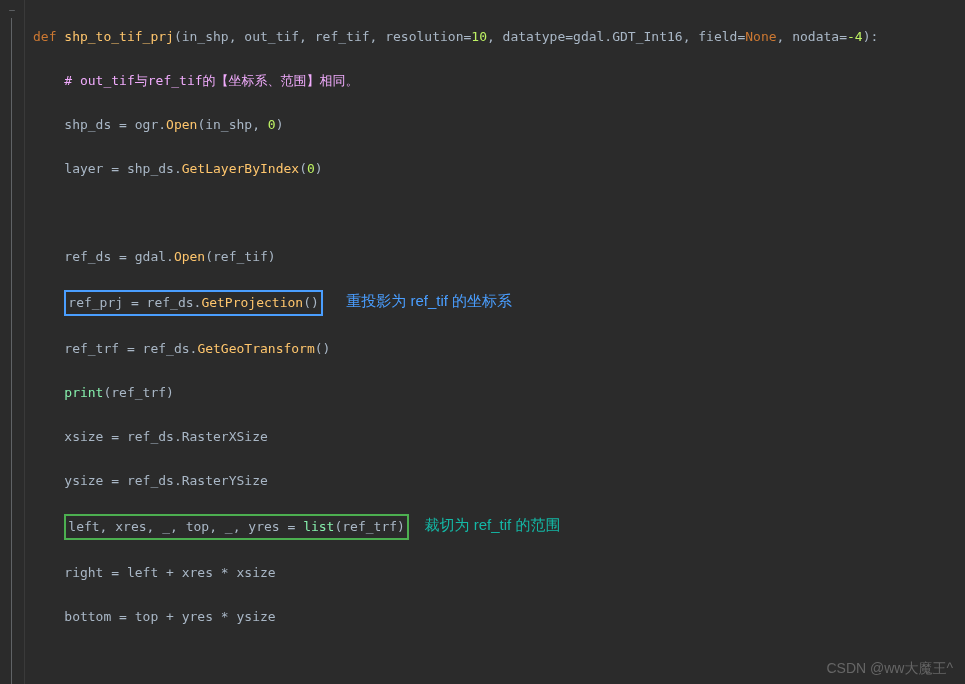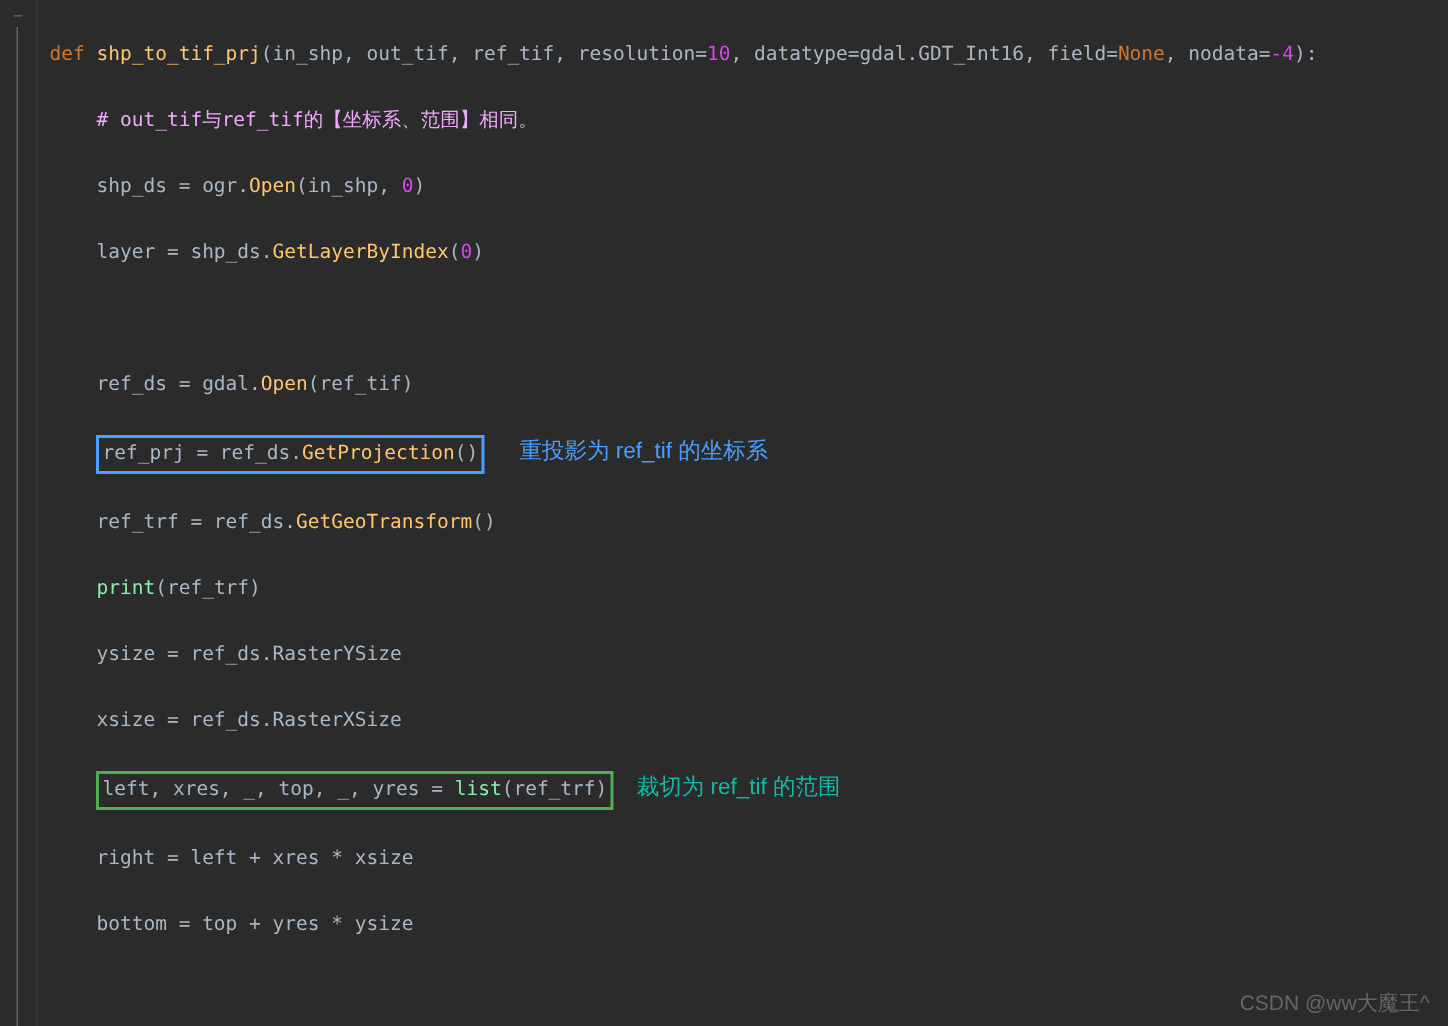--- a/index.html
+++ b/index.html
@@ -38,21 +38,21 @@
       margin-left: 11px;
     }
     .code {
       padding: 4px 0 4px 8px;
       line-height: 22px;
       white-space: pre;
       position: relative;
     }
     .kw { color: #cc7832; }
     .fn { color: #ffc66d; }
-    .num { color: #d946ef; }
+    .num { color: #bef264; }
     .comment { color: #f0abfc; }
     .builtin { color: #86efac; }
     .annotation {
       position: absolute;
       font-family: sans-serif;
       font-size: 15px;
       white-space: nowrap;
     }
     .ann-blue { color: #4a9eff; }
     .ann-green { color: #14b8a6; }
@@ -83,22 +83,22 @@
   <div class="code">
 <div><span class="kw">def</span> <span class="fn">shp_to_tif_prj</span><span>(in_shp, out_tif, ref_tif, resolution=</span><span class="num">10</span><span>, datatype=gdal.GDT_Int16, field=</span><span class="kw">None</span><span>, nodata=</span><span class="num">-4</span><span>):</span></div>
 <div>    <span class="comment"># out_tif与ref_tif的【坐标系、范围】相同。</span></div>
 <div>    <span>shp_ds = ogr.</span><span class="fn">Open</span><span>(in_shp, </span><span class="num">0</span><span>)</span></div>
 <div>    <span>layer = shp_ds.</span><span class="fn">GetLayerByIndex</span><span>(</span><span class="num">0</span><span>)</span></div>
 <div> </div>
 <div>    <span>ref_ds = gdal.</span><span class="fn">Open</span><span>(ref_tif)</span></div>
 <div>    <span class="box box-blue"><span>ref_prj = ref_ds.</span><span class="fn">GetProjection</span><span>()</span></span>   <span class="annotation ann-blue">重投影为 ref_tif 的坐标系</span></div>
 <div>    <span>ref_trf = ref_ds.</span><span class="fn">GetGeoTransform</span><span>()</span></div>
 <div>    <span class="builtin">print</span><span>(ref_trf)</span></div>
+<div>    <span>xsize = ref_ds.RasterXSize</span></div>
 <div>    <span>ysize = ref_ds.RasterYSize</span></div>
-<div>    <span>xsize = ref_ds.RasterXSize</span></div>
 <div>    <span class="box box-green"><span>left, xres, _, top, _, yres = </span><span class="builtin">list</span><span>(ref_trf)</span></span>  <span class="annotation ann-green">裁切为 ref_tif 的范围</span></div>
 <div>    <span>right = left + xres * xsize</span></div>
 <div>    <span>bottom = top + yres * ysize</span></div>
 <div> </div>
 
 
 
 
 
 

